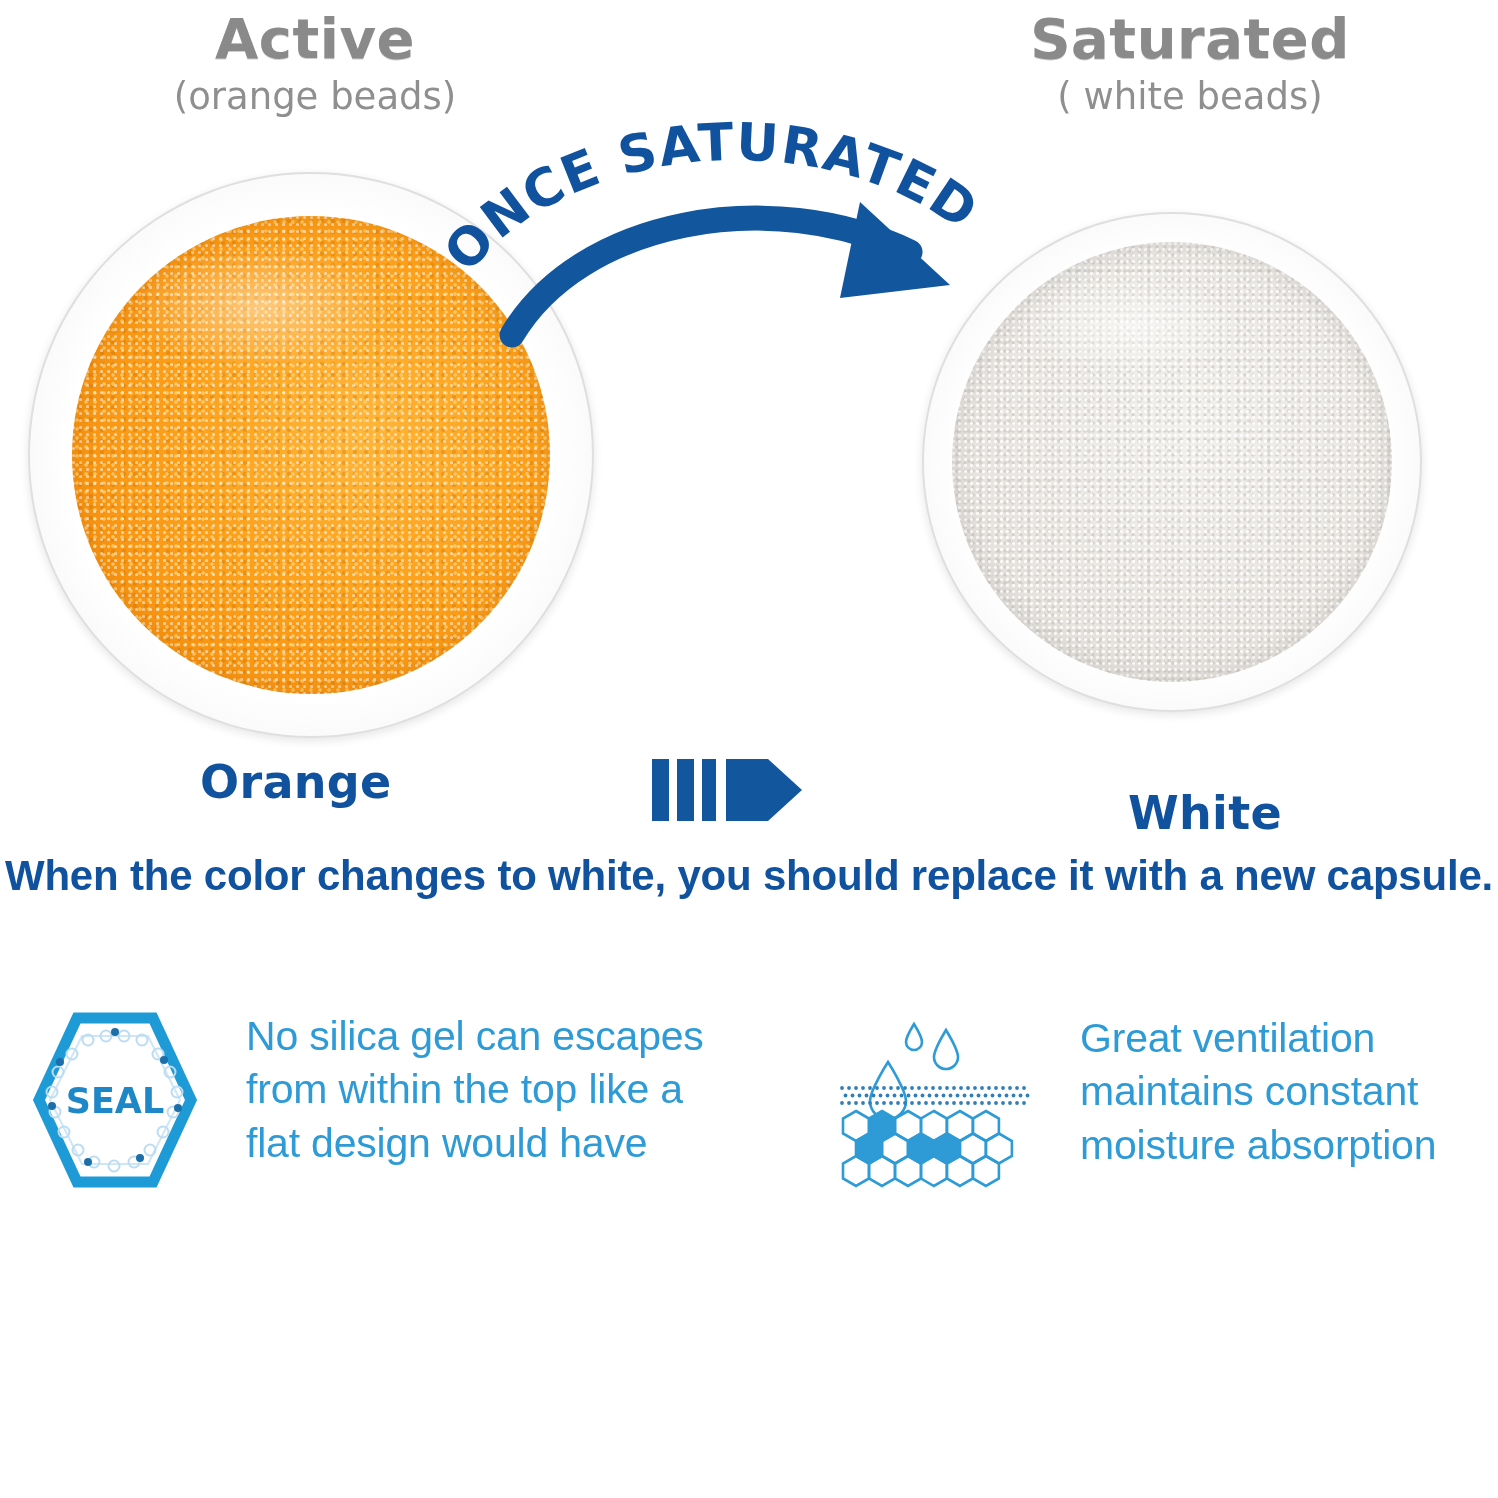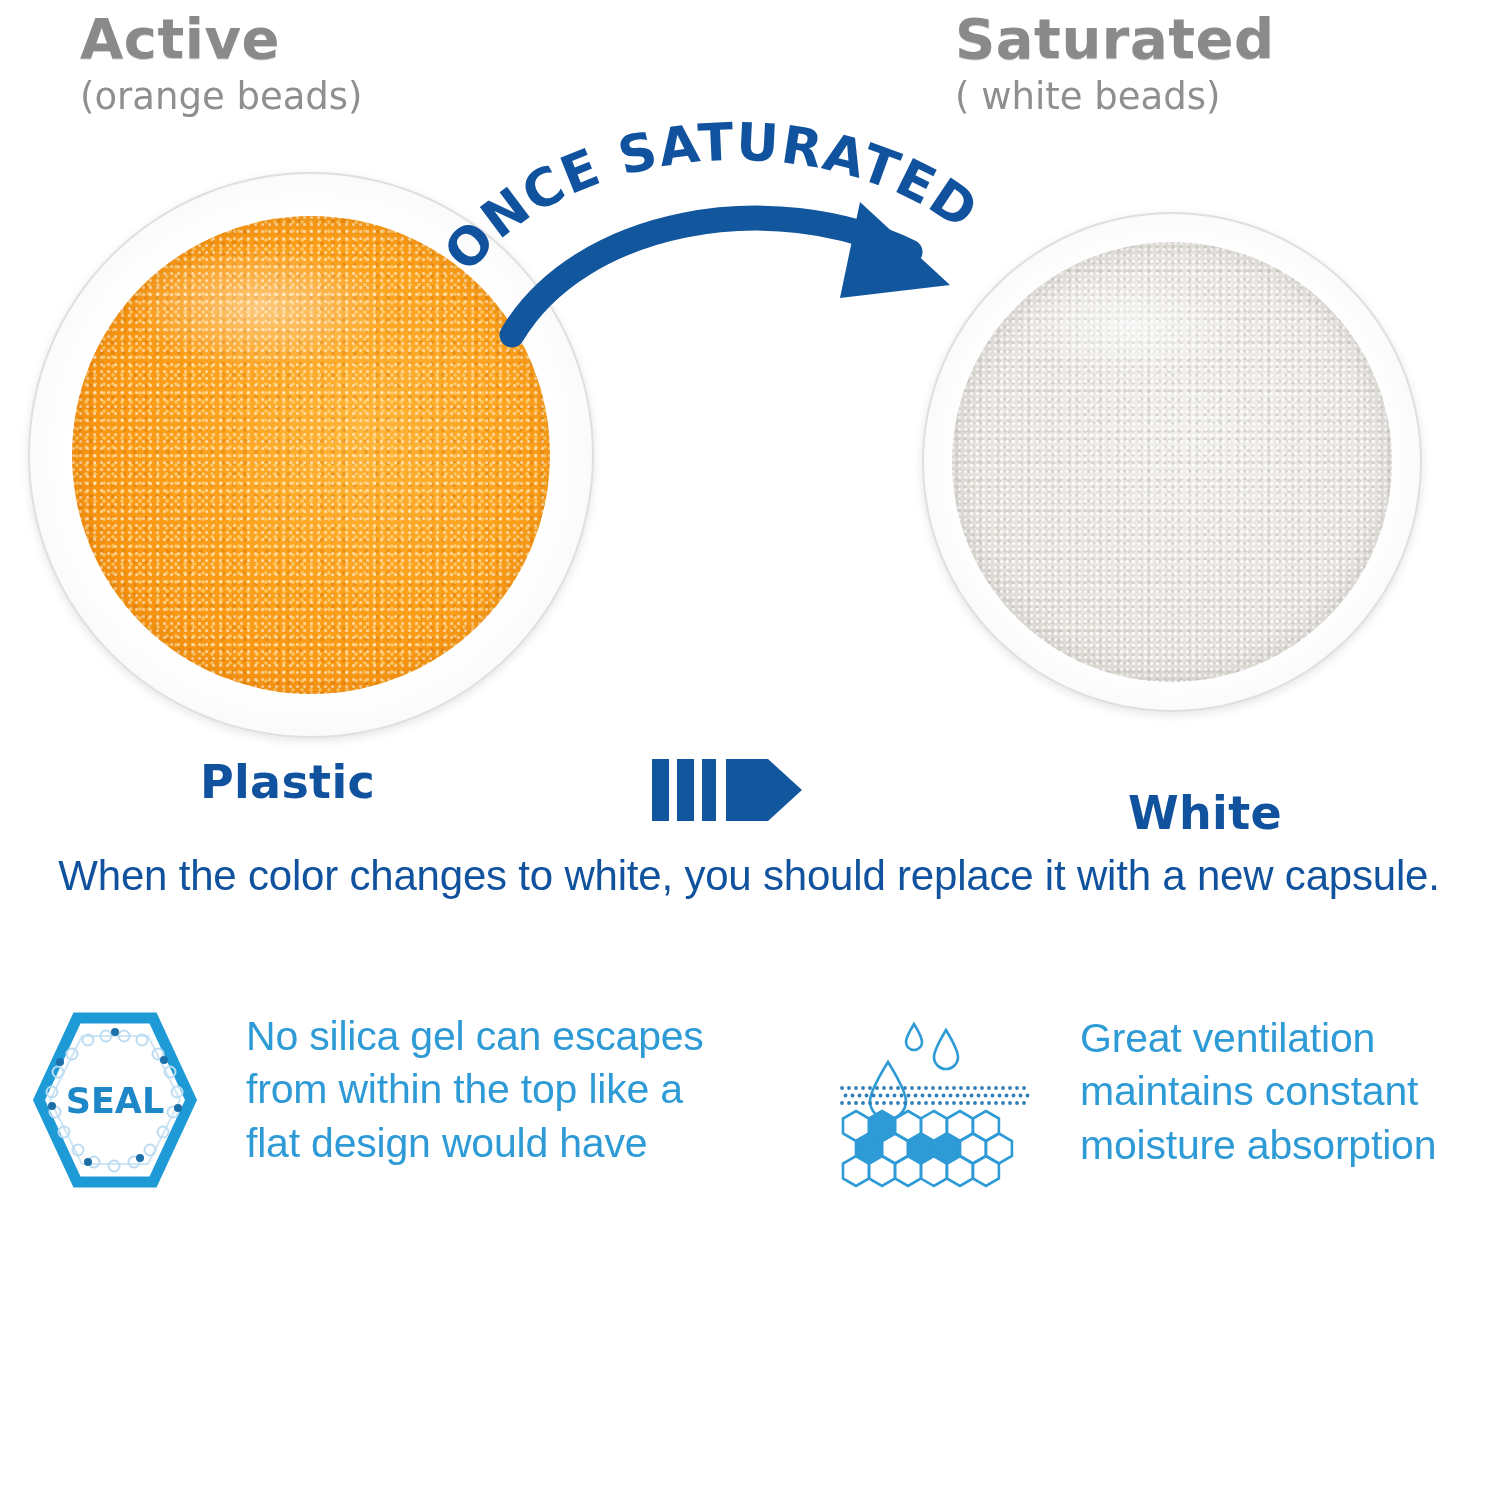--- a/index.html
+++ b/index.html
@@ -2,21 +2,21 @@
 <html><head>
 <meta charset="utf-8">
 <style>
   html,body{margin:0;padding:0;background:#fff;}
   body{width:1498px;height:1498px;position:relative;overflow:hidden;
        font-family:"DejaVu Sans","Liberation Sans",sans-serif;}
 
   .stage{position:absolute;left:0;top:0;width:1498px;height:1498px;}
 
   
-  .hdr{position:absolute;color:#8a8a8a;}
+  .hdr{position:absolute;text-align:center;color:#8a8a8a;}
   .hdr .big{font-size:56px;font-weight:bold;letter-spacing:.5px;line-height:1.05;
             text-shadow:0 1px 0 #cfcfcf;}
   .hdr .sub{font-size:37px;font-weight:normal;line-height:1.2;margin-top:6px;color:#8f8f8f;}
   #hdr-left{left:80px;top:10px;width:470px;}
   #hdr-right{left:955px;top:10px;width:470px;}
 
   
   .dish{position:absolute;border-radius:50%;}
   .dish .rim{position:absolute;inset:0;border-radius:50%;
        background:radial-gradient(circle at 50% 50%, rgba(255,255,255,0) 60%, rgba(232,232,232,.55) 88%, rgba(210,210,210,.85) 97%, rgba(255,255,255,0) 100%);
@@ -52,21 +52,21 @@
   
   .lbl{position:absolute;font-size:46px;font-weight:bold;color:#11529e;letter-spacing:.3px;}
   #lbl-orange{left:200px;top:755px;}
   #lbl-white{left:1128px;top:786px;}
 
   #marker{position:absolute;left:650px;top:755px;width:200px;height:70px;}
   #marker svg{width:100%;height:100%;}
 
   
   #sentence{position:absolute;left:0;top:852px;width:1498px;text-align:center;
-     font-size:42px;color:#11529e;font-weight:normal;letter-spacing:-.2px;
+     font-size:42px;color:#11529e;font-weight:bold;letter-spacing:-.2px;
      font-family:"Liberation Sans","DejaVu Sans",sans-serif;}
 
   
   .feat{position:absolute;display:flex;align-items:flex-start;}
   .feat .ficon{flex:0 0 auto;}
   .feat .ftext{color:#2e9bd6;font-size:41px;line-height:1.30;letter-spacing:-.2px;
       font-family:"Liberation Sans","DejaVu Sans",sans-serif;margin-left:24px;}
   .feat .ftext div{white-space:nowrap;}
 
   #feat-seal{left:30px;top:1010px;width:760px;}
@@ -116,21 +116,21 @@
       <text font-family="DejaVu Sans, Liberation Sans, sans-serif" font-size="52" font-weight="bold" fill="#11529E" letter-spacing="1.5">
         <textPath href="#textArc" startOffset="2%" id="arc-textpath">ONCE SATURATED</textPath>
       </text>
       <g>
         <path d="M 72,255 C 140,140 330,105 470,172" fill="none" stroke="#12569E" stroke-width="25" stroke-linecap="round"></path>
         <path d="M 420,122 L 510,205 L 400,218 Z" fill="#12569E"></path>
       </g>
     </svg>
   </div>
 
-  <div class="lbl" id="lbl-orange">Plastic</div>
+  <div class="lbl" id="lbl-orange">Orange</div>
   <div class="lbl" id="lbl-white">White</div>
 
   <div id="marker">
     <svg viewBox="0 0 200 70" xmlns="http://www.w3.org/2000/svg">
       <rect x="2" y="4" width="17" height="62" fill="#12569E"></rect>
       <rect x="27" y="4" width="17" height="62" fill="#12569E"></rect>
       <rect x="52" y="4" width="14" height="62" fill="#12569E"></rect>
       <path d="M 76,4 L 118,4 L 152,35 L 118,66 L 76,66 Z" fill="#12569E"></path>
     </svg>
   </div>

